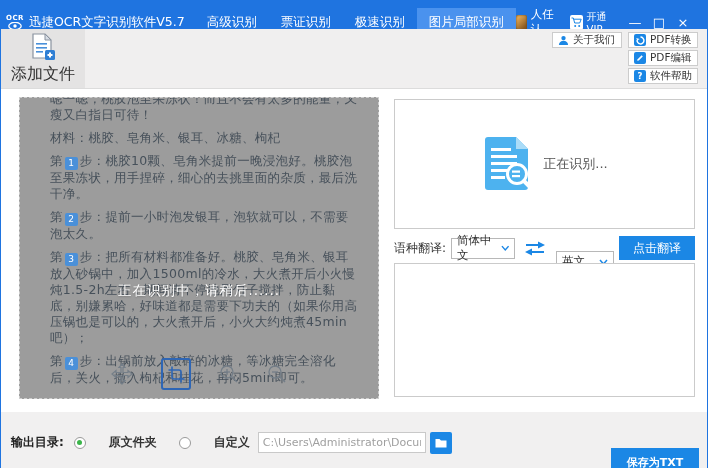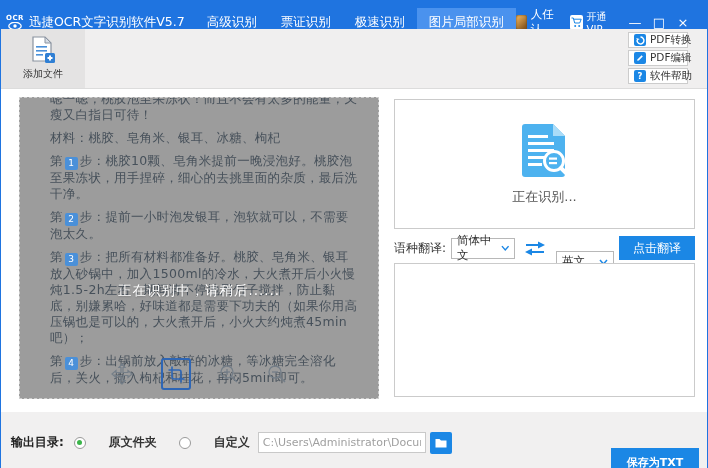--- a/index.html
+++ b/index.html
@@ -30,28 +30,28 @@
   .win-controls { display:flex; align-items:center; }
   .win-btn { width:24px; height:22px; display:flex; align-items:center; justify-content:center;
              font-size:13px; color:#fff; cursor:default; }
 
   
   .toolbar { position:absolute; top:28px; left:0; right:0; height:60px;
              background:#f0efef; border-bottom:1px solid #dcdcdc; }
   .add-file-btn { position:absolute; left:0; top:0; width:84px; height:59px;
                   background:#e4e3e3; display:flex; flex-direction:column;
                   align-items:center; justify-content:center; gap:3px; cursor:default; }
-  .add-file-btn .lbl { font-size:10px; color:#333; }
+  .add-file-btn .lbl { font-size:16px; color:#333; }
   .tb-actions { position:absolute; right:5px; top:3px; display:flex; gap:6px; }
   .mini-btn { display:flex; align-items:center; gap:4px; background:#fff;
               border:1px solid #ccc; height:16px; padding:0 5px; font-size:10.5px;
               color:#333; white-space:nowrap; cursor:default; }
   .about-col { display:flex; flex-direction:column; }
   .stack-col { display:flex; flex-direction:column; gap:2px; width:74px; }
-  .stack-col .mini-btn { width:60px; }
+  .stack-col .mini-btn { width:70px; }
   .about-col .mini-btn { width:70px; }
   .badge-ic { width:12px; height:12px; border-radius:2px; background:var(--c-accent,#1b87e5);
               color:#fff; font-size:8.5px; font-weight:bold; display:flex;
               align-items:center; justify-content:center; flex:0 0 auto; }
 
   
   .main { position:absolute; top:88px; left:0; right:0; height:323px; background:#fff; }
 
   .preview { position:absolute; left:18px; top:8px; width:360px; height:302px;
              background:var(--c-preview-bg,#9c9c9c); border:1px dashed #cfcfcf;
@@ -66,21 +66,21 @@
   .overlay-text { position:absolute; left:0; right:0; top:184px; text-align:center;
                   color:#fff; font-size:13.5px; letter-spacing:1px;
                   text-shadow:0 1px 2px rgba(0,0,0,.25); }
   .preview-tools { position:absolute; left:0; right:0; bottom:8px; display:flex;
                    justify-content:center; align-items:center; gap:28px; }
   .tool { display:flex; align-items:center; justify-content:center; cursor:default; }
   .tool.crop-sel { width:30px; height:32px; border:2px solid #2e66b5; border-radius:3px; }
 
   .recog-box { position:absolute; left:393px; top:10px; width:301px; height:130px;
                background:#fff; border:1px solid #cbcbcb; display:flex;
-               flex-direction:column; align-items:center; justify-content:center; gap:8px; }
+               align-items:center; justify-content:center; gap:8px; }
   .recog-status { font-size:13px; color:#555; }
 
   .trans-row { position:absolute; left:393px; top:147px; width:301px; height:24px;
                display:flex; align-items:center; }
   .trans-label { font-size:12px; color:#333; white-space:nowrap; }
   .dropdown { height:21px; background:#fff; border:1px solid #b8b8b8; display:flex;
               align-items:center; justify-content:space-between; padding:0 5px;
               font-size:11.5px; color:#333; cursor:default; }
   .dd-src { width:64px; margin-left:5px; }
   .dd-tgt { width:58px; margin-left:10px;margin-top:27px; }
@@ -165,20 +165,29 @@
         <rect x="6" y="10" width="11" height="1.6" fill="#4a90d9"></rect>
         <rect x="6" y="14" width="11" height="1.6" fill="#4a90d9"></rect>
         <rect x="6" y="18" width="7" height="1.6" fill="#4a90d9"></rect>
         <rect x="15" y="17" width="10" height="10" rx="1.5" fill="#2f7fd4"></rect>
         <rect x="19" y="19.5" width="2" height="5" fill="#fff"></rect>
         <rect x="17.5" y="21" width="5" height="2" fill="#fff"></rect>
       </svg>
       <span class="lbl">添加文件</span>
     </div>
     <div class="tb-actions">
+      <div class="about-col">
+        <div class="mini-btn">
+          <svg width="11" height="11" viewBox="0 0 12 12">
+            <circle cx="6" cy="3.4" r="2.4" fill="#1b87e5"></circle>
+            <path d="M1 11 a5 4.6 0 0 1 10 0 z" fill="#1b87e5"></path>
+          </svg>
+          <span>关于我们</span>
+        </div>
+      </div>
       <div class="stack-col">
         <div class="mini-btn">
           <span class="badge-ic">
             <svg width="9" height="9" viewBox="0 0 10 10">
               <path d="M5 1.2 a3.8 3.8 0 1 1 -3.7 3" fill="none" stroke="#fff" stroke-width="1.6"></path>
               <path d="M0.2 2.2 L1.6 5 L4 3.4 Z" fill="#fff"></path>
             </svg>
           </span>
           <span>PDF转换</span>
         </div>

